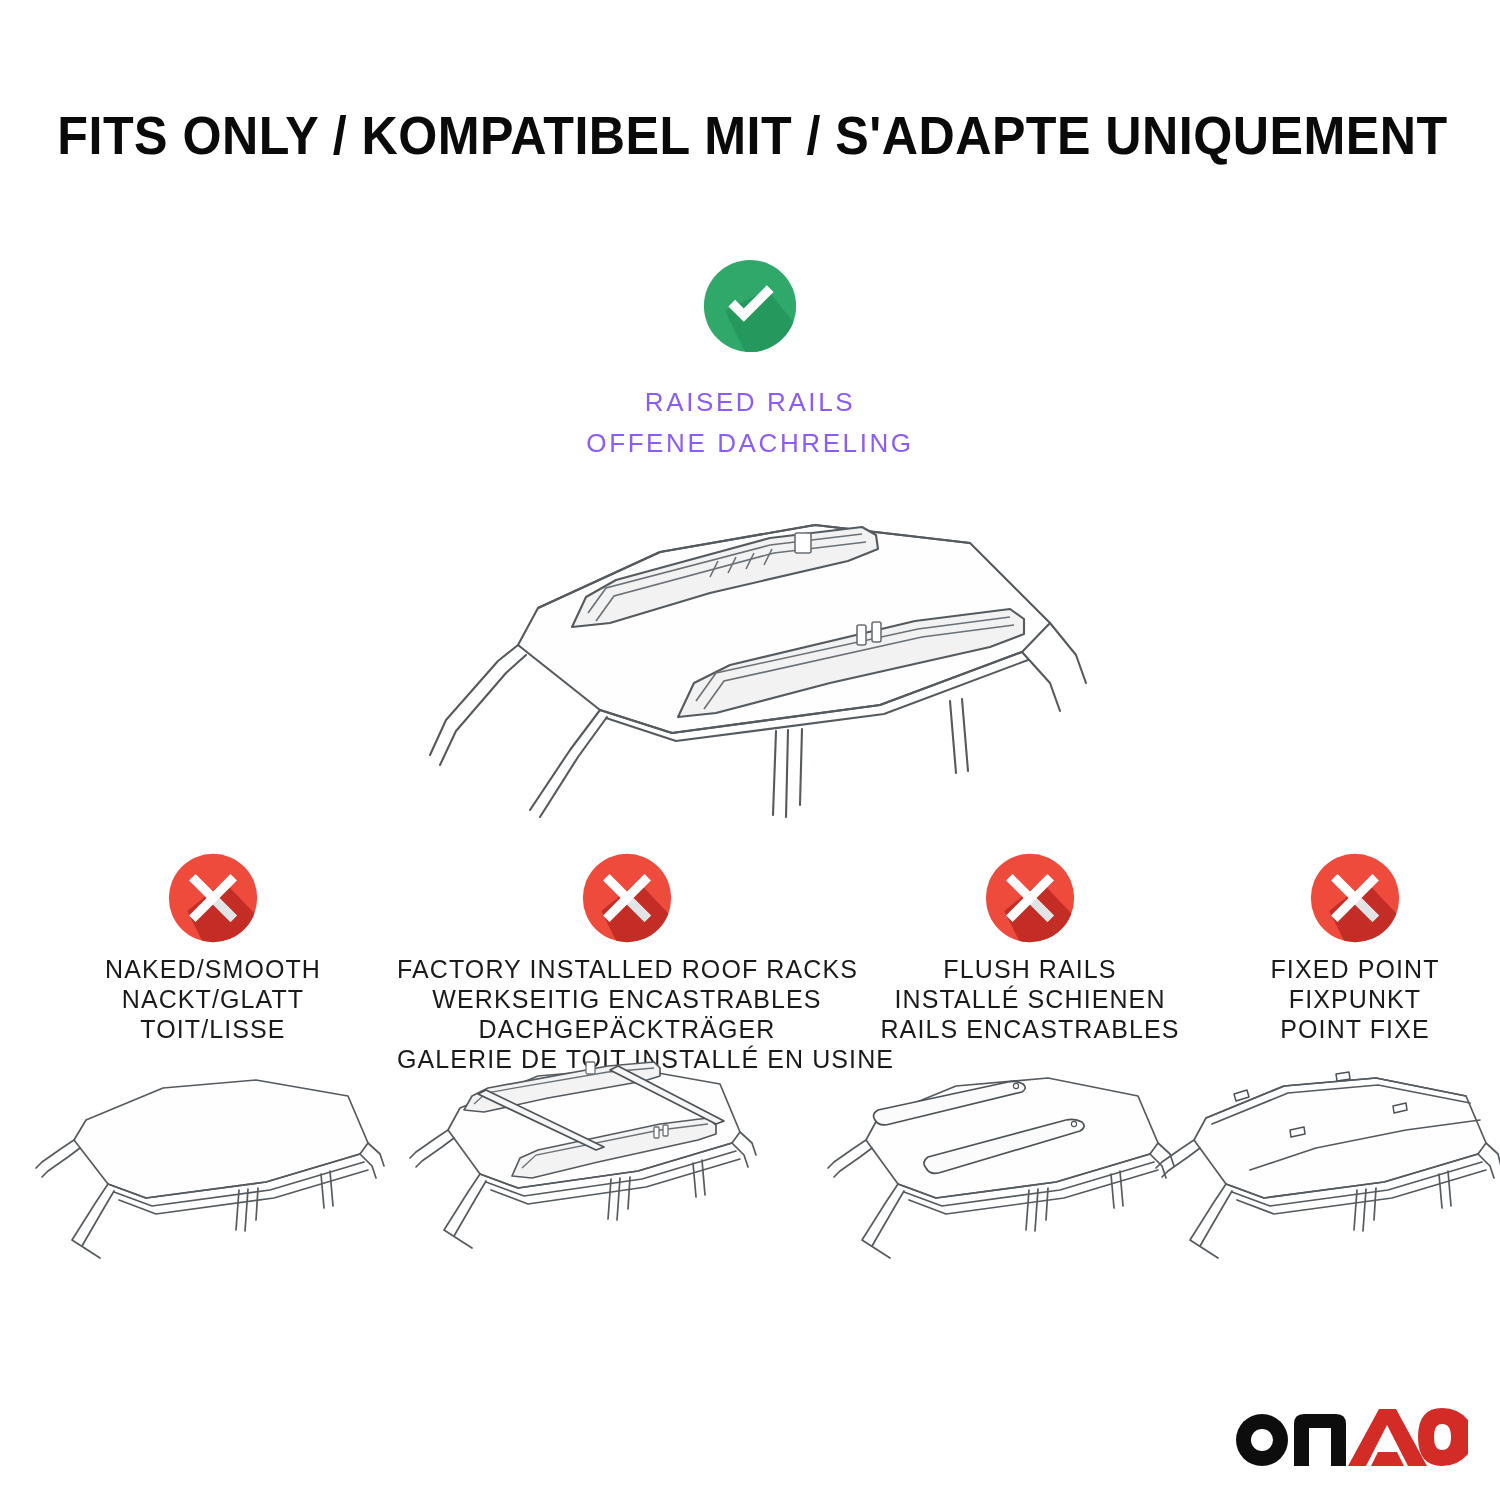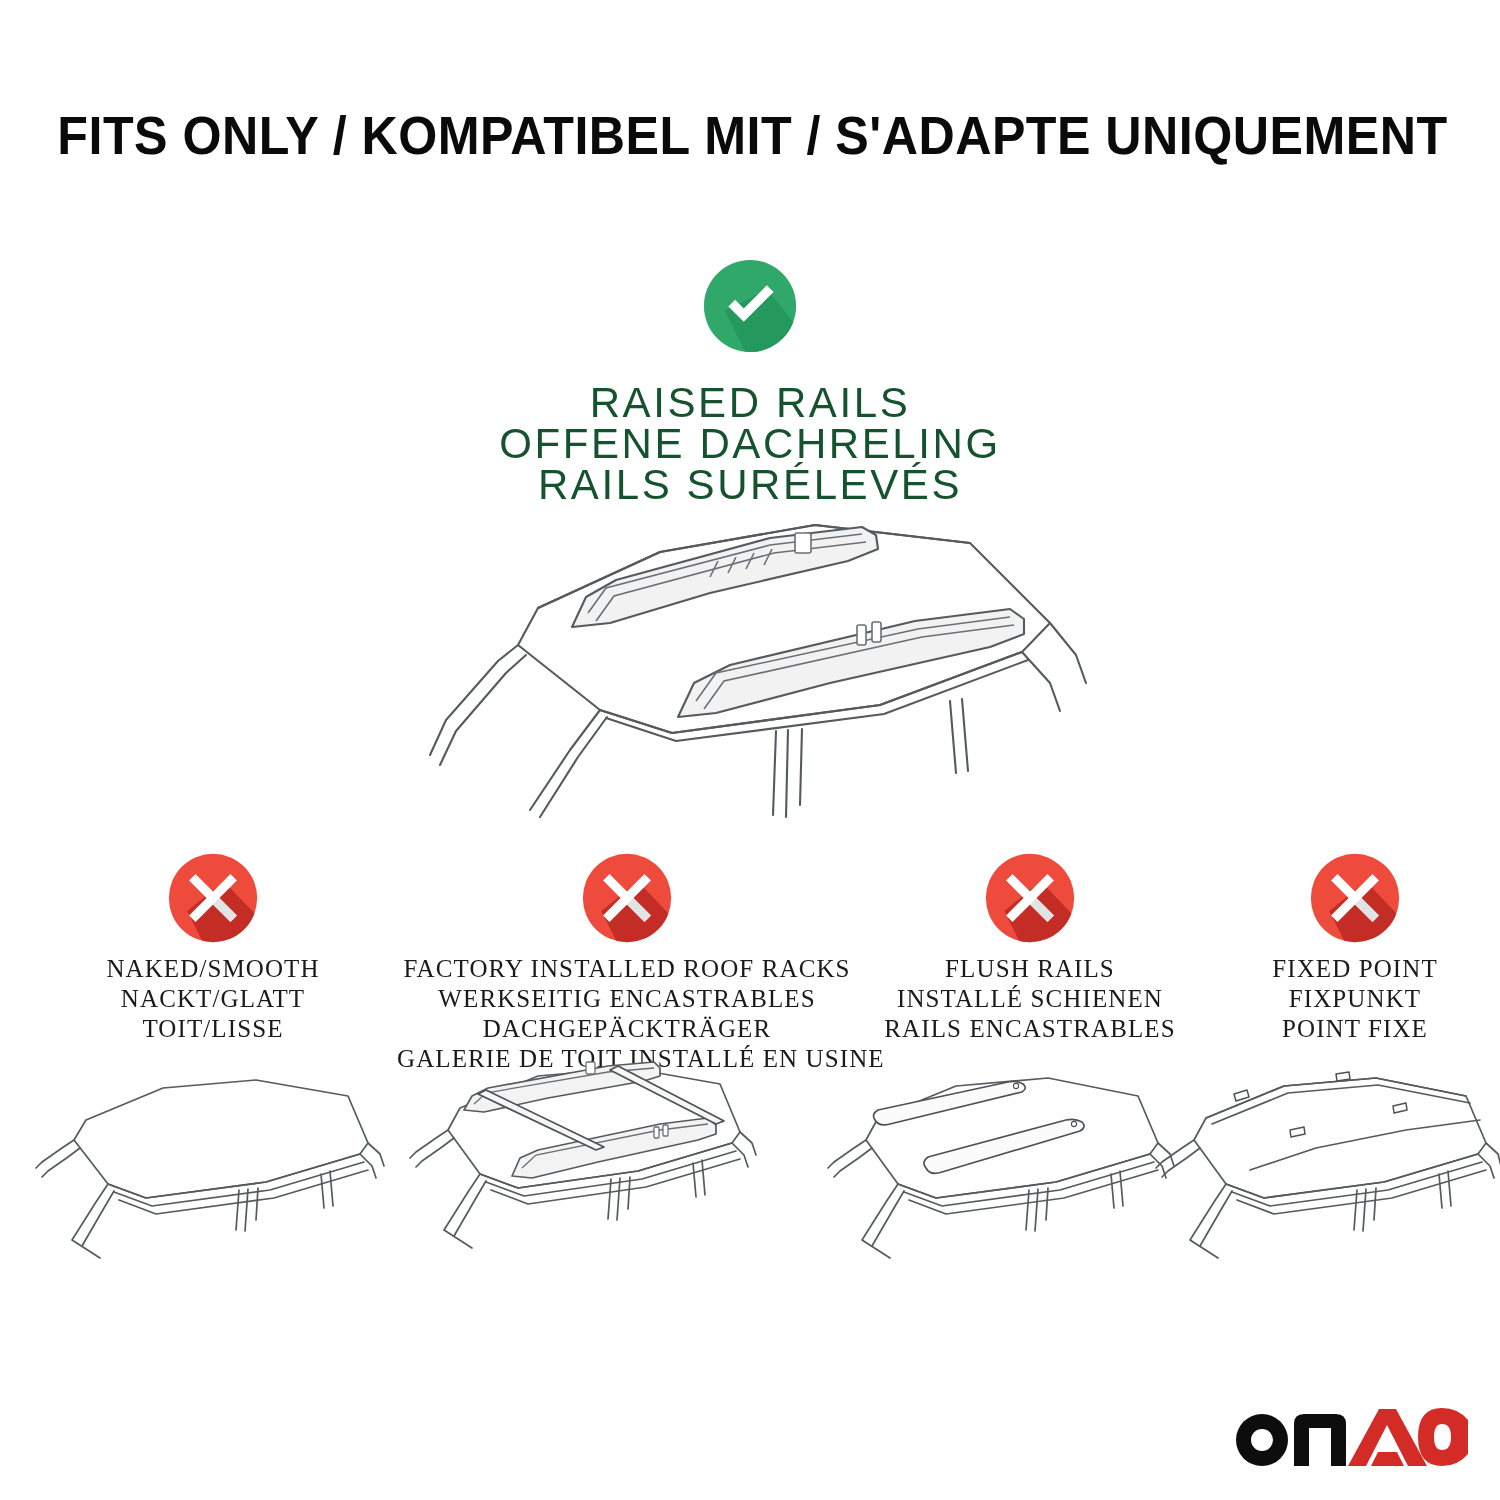--- a/index.html
+++ b/index.html
@@ -48,25 +48,25 @@
     text-align: center;
   }
   .status-icon {
     display: block;
     margin: 0 auto;
     width: 96px;
     height: 96px;
   }
   .primary-labels {
     margin-top: 28px;
-    font-size: 42px;
+    font-size: 26px;
     line-height: 41px;
     letter-spacing: 2.6px;
     font-weight: 400;
-    color: #14532d;
+    color: #8b5cf6;
     white-space: nowrap;
   }
   .primary-labels .lbl { display: block; }
 
   .primary-art {
     position: absolute;
     top: 505px;
     left: 410px;
     width: 690px;
     height: 330px;
@@ -93,21 +93,21 @@
   }
   .neg-labels {
     margin-top: 10px;
     font-size: 25px;
     line-height: 30px;
     letter-spacing: 1.1px;
     font-weight: 400;
     color: #1a1a1a;
     white-space: nowrap;
   }
-  .neg-labels .lbl { display: block; font-family: Liberation Serif, serif; }
+  .neg-labels .lbl { display: block; }
 
   
   #col-0 { left: 43px;  width: 340px; }
   #col-1 { left: 397px; width: 460px; }
   #col-2 { left: 860px; width: 340px; }
   #col-3 { left: 1205px; width: 300px; }
 
   
   .neg-art {
     position: absolute;
@@ -147,21 +147,20 @@
     <circle cx="50" cy="50" r="48" fill="#2FA86A"></circle>
     <g clip-path="url(#clipGreen)">
       <path d="M68 33 L98 70 L98 100 L46 100 L24 55 Z" fill="#23955C" opacity="0.85"></path>
     </g>
     <path d="M27.5 50.5 L34.5 43.5 L43.5 52.5 L67.5 28.5 L74.5 35.5 L43.5 66.5 Z" fill="#ffffff"></path>
   </svg>
 
   <div class="primary-labels">
     <span class="lbl">RAISED RAILS</span>
     <span class="lbl">OFFENE DACHRELING</span>
-    <span class="lbl">RAILS SURÉLEVÉS</span>
   </div>
 </div>
 
 <svg class="primary-art" viewBox="0 0 690 330">
   <g fill="none" stroke="#555a5e" stroke-width="2.1" stroke-linejoin="round" stroke-linecap="round">
 
     <path d="M108 140 L128 103 L250 47 L405 20 L560 38 L640 118 L612 147 L470 200 L262 228 L190 205 Z" fill="#fefefe"></path>
 
     <path d="M108 140 L88 156 L36 215 L20 250"></path>
     <path d="M116 150 L96 168 L46 226 L30 260"></path>

